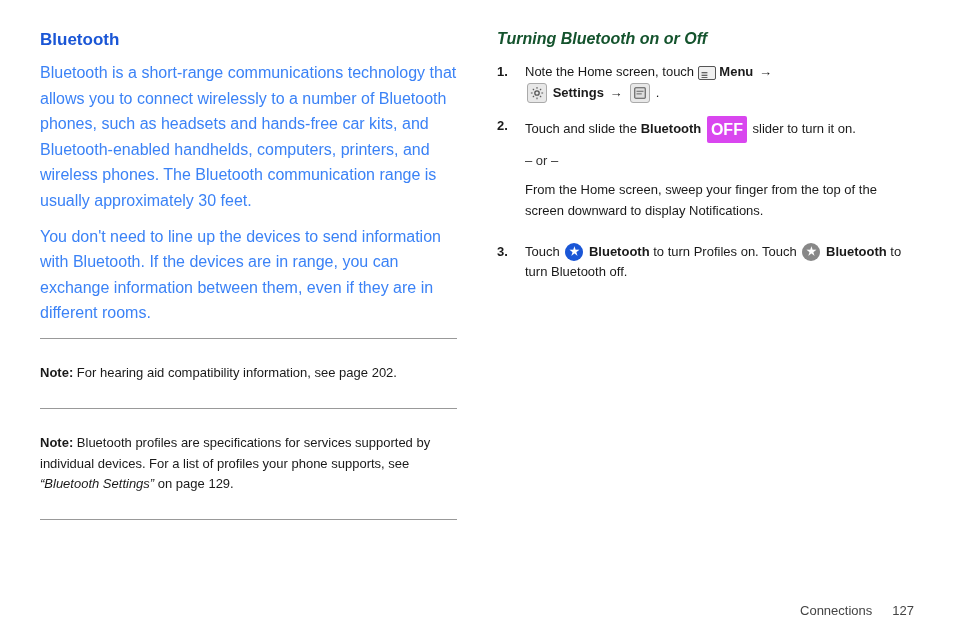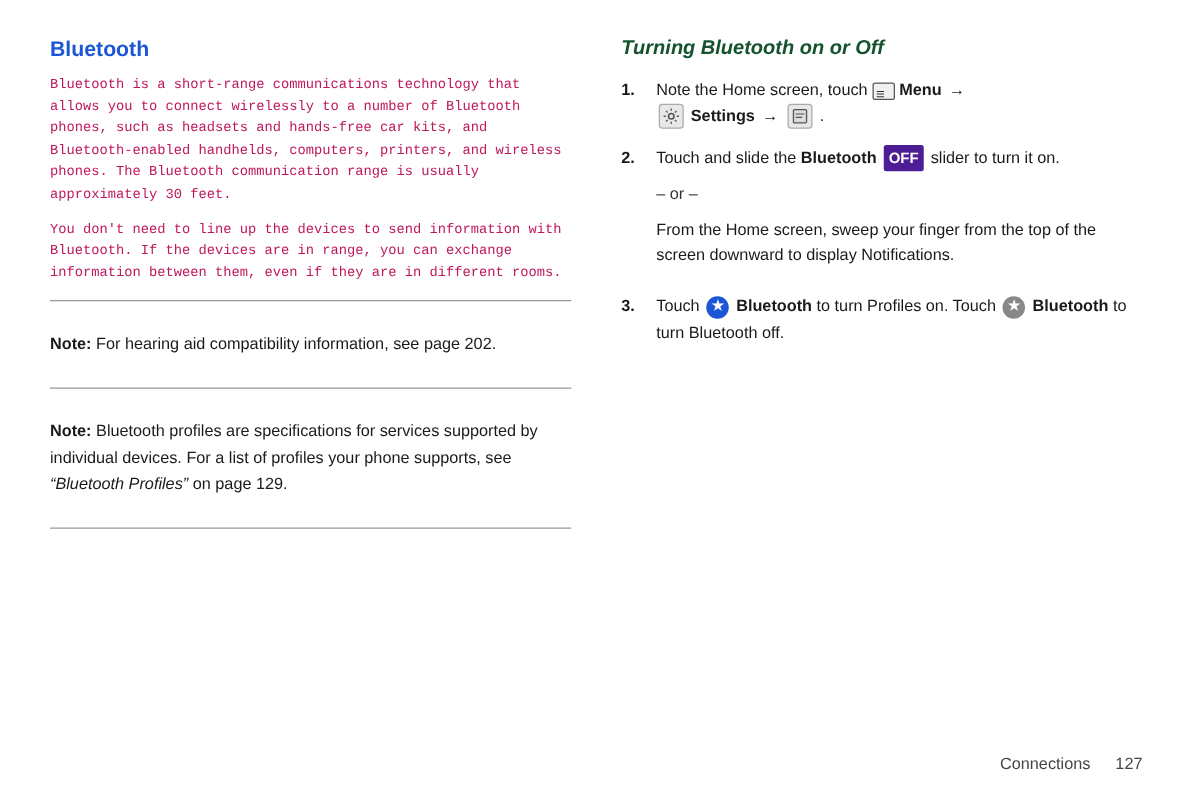--- a/index.html
+++ b/index.html
@@ -29,25 +29,24 @@
     }
 
     .section-title {
       color: #1a56d6;
       font-size: 17px;
       font-weight: bold;
       margin-bottom: 10px;
     }
 
     .body-text {
-      font-size: 11px;
+      font-size: 16px;
       line-height: 1.6;
-      color: #be185d;
+      color: #3b82f6;
       margin-bottom: 10px;
-      font-family: Liberation Mono, monospace;
     }
 
     .divider {
       border: none;
       border-top: 1px solid #999;
       margin: 12px 0;
     }
 
     .note-block {
       margin: 24px 0;
@@ -137,23 +136,23 @@
       border: 1px solid #aaa;
     }
 
     .icon-settings svg {
       width: 14px;
       height: 14px;
     }
 
     .icon-bt-off {
       display: inline-block;
-      background: #4c1d95;
+      background: #d946ef;
       color: white;
-      font-size: 12px;
+      font-size: 16px;
       font-weight: bold;
       padding: 1px 4px;
       border-radius: 2px;
       vertical-align: middle;
       margin: 0 2px;
     }
 
     .icon-bt-blue {
       display: inline-flex;
       align-items: center;
@@ -239,21 +238,21 @@
 
     <hr class="divider">
 
     <div class="note-block">
       <span class="note-label">Note:</span><span> For hearing aid compatibility information, see page 202.</span>
     </div>
 
     <hr class="divider">
 
     <div class="note-block">
-      <span class="note-label">Note:</span><span> Bluetooth profiles are specifications for services supported by individual devices. For a list of profiles your phone supports, see </span><span class="italic-text">“Bluetooth Profiles”</span><span> on page 129.</span>
+      <span class="note-label">Note:</span><span> Bluetooth profiles are specifications for services supported by individual devices. For a list of profiles your phone supports, see </span><span class="italic-text">“Bluetooth Settings”</span><span> on page 129.</span>
     </div>
 
     <hr class="divider">
   </div>
 
   <div class="right-column">
     <div class="right-title">Turning Bluetooth on or Off</div>
 
     <ol class="steps-list">
 

